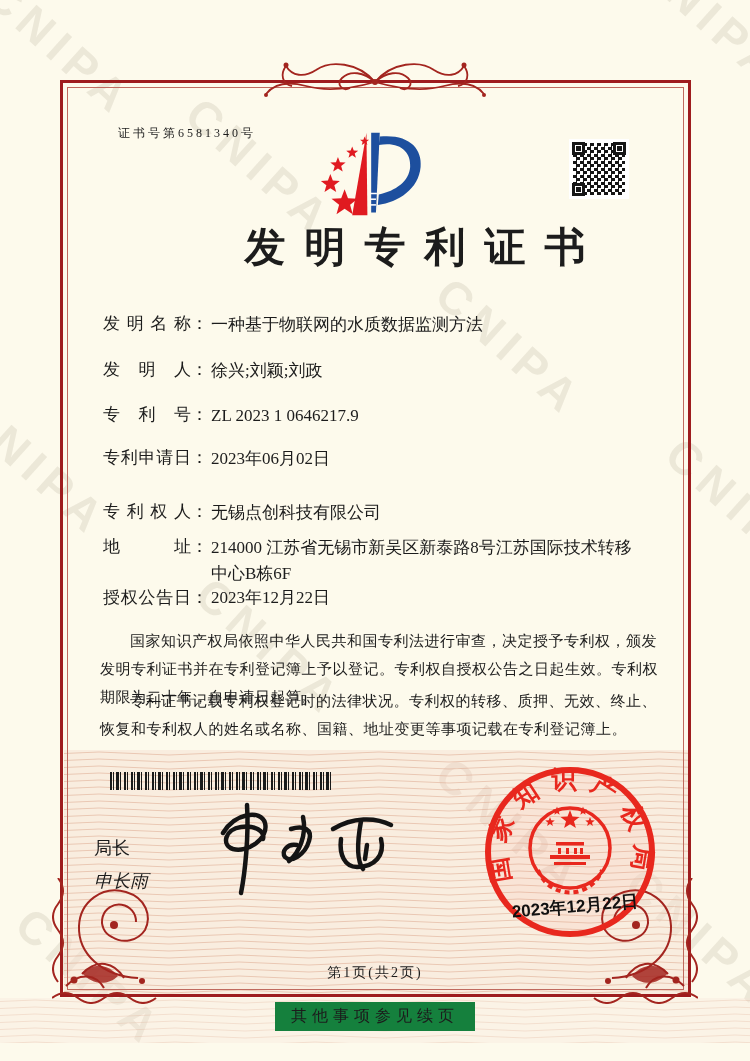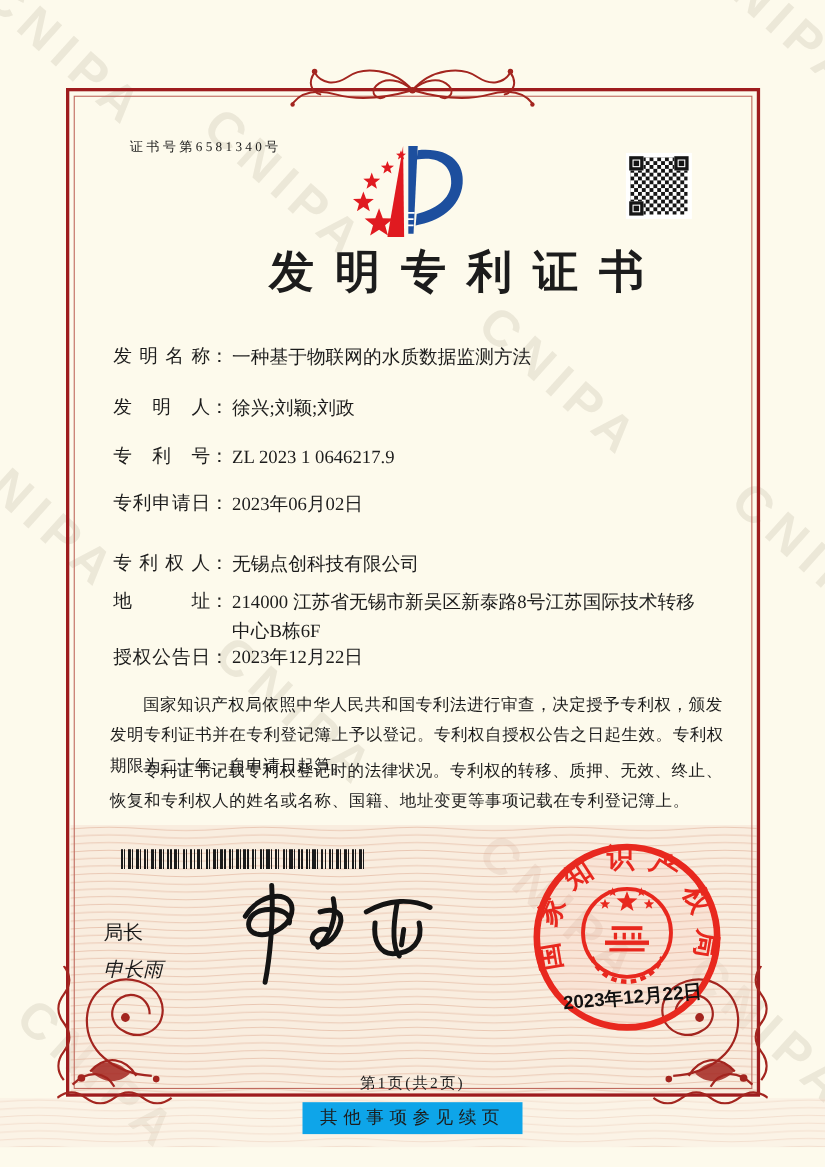--- a/index.html
+++ b/index.html
@@ -81,25 +81,25 @@
   .signature{ position:absolute; left:195px; top:795px; z-index:3; }
   .seal{ position:absolute; left:478px; top:760px; z-index:5; }
   .seal-date{
     position:absolute; left:505px; top:895px; width:140px; text-align:center;
     font-size:17px; font-weight:600; color:#111;
     font-family:"Liberation Sans","DejaVu Sans",sans-serif;
     transform:rotate(-5deg); z-index:6; white-space:nowrap;
   }
   .page-num{
     position:absolute; left:0; top:964px; width:750px; text-align:center;
-    font-size:14px; letter-spacing:2px; z-index:3;margin-top:12px;
+    font-size:14px; letter-spacing:2px; z-index:3;
   }
   .cont-note{
     position:absolute; left:50%; top:1002px; transform:translateX(-50%);
-    background:#0ea5e9; padding:4px 16px; font-size:16px; letter-spacing:5px;
+    background:#15803d; padding:4px 16px; font-size:16px; letter-spacing:5px;
     z-index:3; white-space:nowrap;
   }
   .ornament{ position:absolute; z-index:4; }
 </style>
 </head>
 <body>
 
 <div class="page">
 
   <span class="wm" style="left:-30px;top:20px">CNIPA</span>

